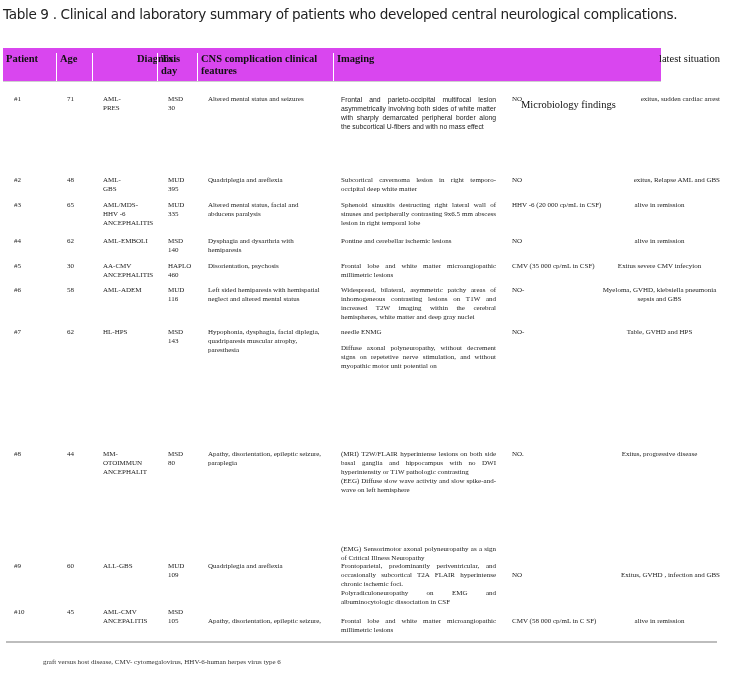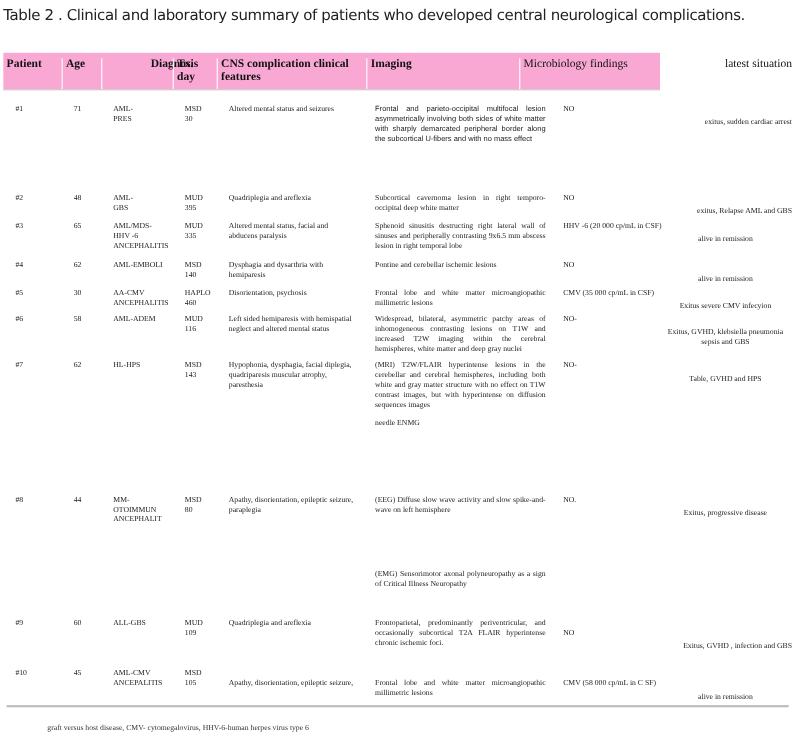--- a/index.html
+++ b/index.html
@@ -4,70 +4,70 @@
 <style>
   html, body { margin: 0; padding: 0; background: #ffffff; }
   body { width: 731px; height: 681px; position: relative; overflow: hidden; color: #111; }
   .title {
     position: absolute; left: 3px; top: 6px; width: 728px;
     font-family: "DejaVu Sans", sans-serif; font-size: 13.6px; letter-spacing: -0.35px;
     color: #222; white-space: nowrap;
   }
   .tbl { position: absolute; left: 3px; top: 48px; width: 717px; font-family: "Liberation Serif", serif; }
   .hdr {
-    position: absolute; left: 0; top: 0; width: 597px; height: 33px;
-    background: #f9a8d4; border-bottom: 1px solid #cfcfcf;
+    position: absolute; left: 0; top: 0; width: 658px; height: 33px;
+    background: #d946ef; border-bottom: 1px solid #cfcfcf;
   }
   .hcell {
     position: absolute; top: 5px; font-size: 10.5px; font-weight: bold; line-height: 12px; color: #111;
     padding-left: 3px; height: 28px; box-sizing: border-box;
   }
   .hcell.norm { font-weight: normal; }
   .hcell.sep { border-left: 1px solid #fff; }
   .row { position: absolute; left: 0; width: 717px; }
   .cell { position: absolute; top: 0; font-size: 7px; line-height: 9px; color: #222; }
   .c-pat { left: 11px; width: 40px; }
   .c-age { left: 64px; width: 30px; }
   .c-dx  { left: 100px; width: 62px; }
   .c-tx  { left: 165px; width: 50px; }
   .c-cns { left: 205px; width: 118px; }
   .c-img { left: 338px; width: 155px; text-align: justify; }
   .c-img.sans { font-family: "Liberation Sans", sans-serif; font-size: 6.8px; }
   .c-mic { left: 509px; width: 110px; }
-  .c-lat { left: 596px; width: 121px; text-align: center; margin-top: 12px; }
+  .c-lat { left: 596px; width: 121px; text-align: center; }
   .c-lat.right { text-align: right; }
   .para { display: block; margin-bottom: 7px; }
   .rule {
     position: absolute; left: 6px; top: 641px; width: 711px; height: 2px; background: #bdbdbd;
   }
   .footnote {
     position: absolute; left: 43px; top: 656px; width: 660px;
     font-family: "Liberation Serif", serif; font-size: 7px; line-height: 13px; color: #333;
   }
 </style>
 </head>
 <body>
 
-<div class="title">Table 2 . Clinical and laboratory summary of patients who developed central neurological complications.</div>
+<div class="title">Table 9 . Clinical and laboratory summary of patients who developed central neurological complications.</div>
 
 <div class="tbl">
   <div class="hdr">
     <div class="hcell" style="left:0;width:50px;">Patient</div>
     <div class="hcell sep" style="left:53px;width:33px;">Age</div>
     <div class="hcell sep" style="left:89px;width:62px;padding-left:44px;">Diagnosis</div>
     <div class="hcell sep" style="left:154px;width:37px;">
       <div>Tx.</div>
       <div>day</div>
     </div>
     <div class="hcell sep" style="left:330px;width:165px;">Imaging</div>
     <div class="hcell sep" style="left:194px;width:134px;">
       <div>CNS complication clinical</div>
       <div>features</div>
     </div>
-    <div class="hcell sep norm" style="left:469px;width:104px;">Microbiology findings</div>
+    <div class="hcell sep norm" style="left:514px;width:104px;margin-top:46px;">Microbiology findings</div>
     <div class="hcell norm" style="left:603px;width:114px;padding-left:37px;text-align:right;">latest situation</div>
   </div>
 
   <div class="row" style="top:47px;">
     <div class="cell c-pat">#1</div>
     <div class="cell c-age">71</div>
     <div class="cell c-dx">
         <div>AML-</div>
         <div>PRES</div>
       </div>
@@ -167,76 +167,78 @@
       </div>
     <div class="cell c-tx">
         <div>MUD</div>
         <div>116</div>
       </div>
     <div class="cell c-cns">Left sided hemiparesis with hemispatial neglect and altered mental status</div>
     <div class="cell c-img">
         <span class="para">Widespread, bilateral, asymmetric patchy areas of inhomogeneous contrasting lesions on T1W and increased T2W imaging within the cerebral hemispheres, white matter and deep gray nuclei</span>
       </div>
     <div class="cell c-mic">NO-</div>
-    <div class="cell c-lat">Exitus, GVHD, klebsiella pneumonia sepsis and GBS</div>
+    <div class="cell c-lat">Myeloma, GVHD, klebsiella pneumonia sepsis and GBS</div>
   </div>
 
   <div class="row" style="top:280px;">
     <div class="cell c-pat">#7</div>
     <div class="cell c-age">62</div>
     <div class="cell c-dx">
         <div>HL-HPS</div>
       </div>
     <div class="cell c-tx">
         <div>MSD</div>
         <div>143</div>
       </div>
     <div class="cell c-cns">Hypophonia, dysphagia, facial diplegia, quadriparesis muscular atrophy, paresthesia</div>
     <div class="cell c-img">
-      <span class="para">(MRI) T2W/FLAIR hyperintense lesions in the cerebellar and cerebral hemispheres, including both white and gray matter structure with no effect on T1W contrast images, but with hyperintense on diffusion sequences images</span>
       <span class="para">needle ENMG</span>
+      <span class="para">Diffuse axonal polyneuropathy, without decrement signs on repetetive nerve stimulation, and without myopathic motor unit potential on</span>
     </div>
     <div class="cell c-mic">NO-</div>
     <div class="cell c-lat">Table, GVHD and HPS</div>
   </div>
 
   <div class="row" style="top:402px;">
     <div class="cell c-pat">#8</div>
     <div class="cell c-age">44</div>
     <div class="cell c-dx">
         <div>MM-</div>
         <div>OTOIMMUN</div>
         <div>ANCEPHALIT</div>
       </div>
     <div class="cell c-tx">
         <div>MSD</div>
         <div>80</div>
       </div>
     <div class="cell c-cns">Apathy, disorientation, epileptic seizure, paraplegia</div>
     <div class="cell c-img">
+      <span style="display:block;">(MRI) T2W/FLAIR hyperintense lesions on both side basal ganglia and hippocampus with no DWI hyperintensity or T1W pathologic contrasting</span>
       <span style="display:block;margin-bottom:50px;">(EEG) Diffuse slow wave activity and slow spike-and-wave on left hemisphere</span>
       <span style="display:block;">(EMG) Sensorimotor axonal polyneuropathy as a sign of Critical Illness Neuropathy</span>
     </div>
     <div class="cell c-mic">NO.</div>
     <div class="cell c-lat">Exitus, progressive disease</div>
   </div>
 
   <div class="row" style="top:514px;">
     <div class="cell c-pat">#9</div>
     <div class="cell c-age">60</div>
     <div class="cell c-dx">
         <div>ALL-GBS</div>
       </div>
     <div class="cell c-tx">
         <div>MUD</div>
         <div>109</div>
       </div>
     <div class="cell c-cns">Quadriplegia and areflexia</div>
     <div class="cell c-img">
       <span style="display:block;">Frontoparietal, predominantly periventricular, and occasionally subcortical T2A FLAIR hyperintense chronic ischemic foci.</span>
+      <span style="display:block;">Polyradiculoneuropathy on EMG and albuminocytologic dissociation in CSF</span>
     </div>
     <div class="cell c-mic" style="top:9px;">NO</div>
     <div class="cell c-lat right" style="top:9px;">Exitus, GVHD , infection and GBS</div>
   </div>
 
   <div class="row" style="top:560px;">
     <div class="cell c-pat">#10</div>
     <div class="cell c-age">45</div>
     <div class="cell c-dx">
         <div>AML-CMV</div>

